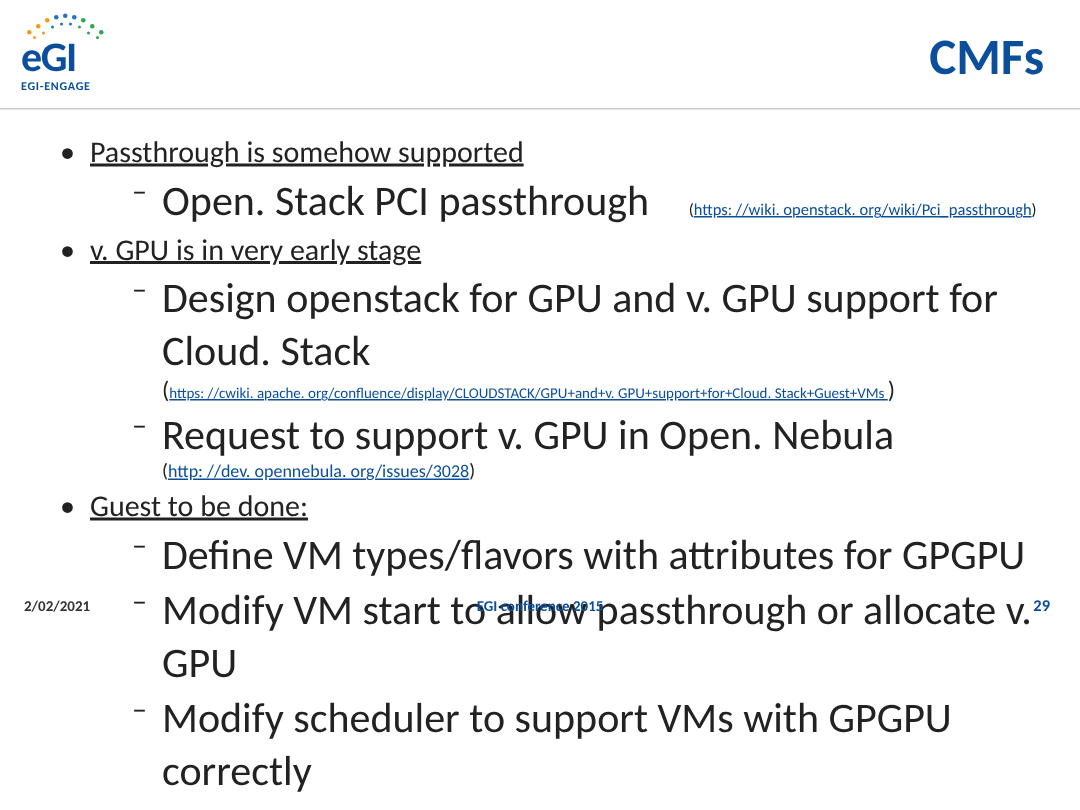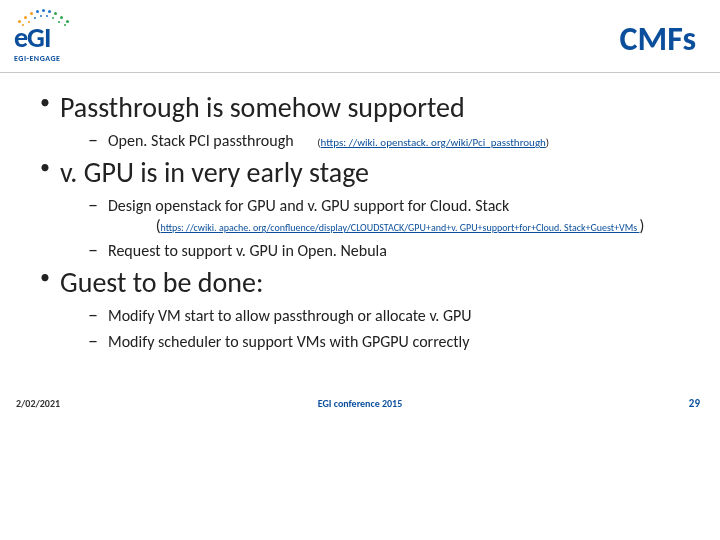--- a/index.html
+++ b/index.html
@@ -10,29 +10,29 @@
   .logo-dots { width: 58px; height: 22px; position: relative; }
   .logo-text { display: flex; align-items: flex-end; gap: 2px; margin-top: -4px; }
   .logo-e { font-size: 28px; font-weight: 700; color: #0b4f9c; line-height: 1; letter-spacing: -1px; }
   .logo-sub { font-size: 8px; font-weight: 700; color: #0b4f9c; letter-spacing: 0.5px; margin-top: 1px; display: block; }
   .title { position: absolute; right: 24px; top: 18px; font-size: 34px; font-weight: 700; color: #0b4f9c; }
   .rule { position: absolute; left: 0; right: 0; top: 72px; border-top: 1px solid #c9c9c9; }
   .content { position: absolute; left: 38px; right: 28px; top: 90px; bottom: 60px; font-size: 20px; }
   .content ul { list-style: none; }
   .b1 { padding-left: 22px; position: relative; margin-bottom: 4px; }
   .b1::before { content: "•"; position: absolute; left: 2px; top: 0; font-size: 20px; }
-  .b1-text { font-size: 28px; font-weight: 400; }
+  .b1-text { font-size: 20px; font-weight: 400; text-decoration: underline; }
   .b2 { padding-left: 48px; position: relative; margin-top: 2px; margin-bottom: 2px; }
   .b2::before { content: "–"; position: absolute; left: 28px; top: 0; font-size: 20px; }
-  .b2-text { font-size: 16px; }
+  .b2-text { font-size: 28px; }
   .link { color: #0b4f9c; text-decoration: underline; }
   .linkwrap { font-size: 11px; margin-left: 20px; }
   .linkwrap2 { font-size: 10px; }
   .paren { font-size: 16px; }
-  .sublinkrow { padding-left: 48px; font-size: 13px; margin-top: -2px; margin-bottom: 2px; text-align: center; }
+  .sublinkrow { padding-left: 48px; font-size: 13px; margin-top: -2px; margin-bottom: 2px; }
   .footer { position: absolute; left: 0; right: 0; bottom: 0; height: 40px; }
   .footer-date { position: absolute; left: 16px; bottom: 14px; font-size: 10px; font-weight: 600; color: #333; }
   .footer-center { position: absolute; left: 0; right: 0; bottom: 14px; text-align: center; font-size: 10px; font-weight: 600; color: #0b4f9c; }
   .footer-num { position: absolute; right: 20px; bottom: 14px; font-size: 11px; font-weight: 600; color: #0b4f9c; }
   .dot { position: absolute; width: 3px; height: 3px; border-radius: 50%; }
 </style>
 </head>
 <body>
 
 <div class="slide">
@@ -85,26 +85,32 @@
         <ul>
           <li class="b2">
             <span class="b2-text">Design openstack for GPU and v. GPU support for Cloud. Stack</span>
           </li>
           <div class="sublinkrow">
             <span class="paren">(</span><a class="link linkwrap2">https: //cwiki. apache. org/confluence/display/CLOUDSTACK/GPU+and+v. GPU+support+for+Cloud. Stack+Guest+VMs </a><span class="paren">)</span>
           </div>
           <li class="b2">
             <span class="b2-text">Request to support v. GPU in Open. Nebula</span>
           </li>
+          <div class="sublinkrow">
+            (<a class="link" style="font-size:12px">http: //dev. opennebula. org/issues/3028</a>)
+          </div>
         </ul>
       </li>
 
       <li class="b1">
         <span class="b1-text">Guest to be done:</span>
         <ul>
+          <li class="b2">
+            <span class="b2-text">Define VM types/flavors with attributes for GPGPU</span>
+          </li>
           <li class="b2">
             <span class="b2-text">Modify VM start to allow passthrough or allocate v. GPU</span>
           </li>
           <li class="b2">
             <span class="b2-text">Modify scheduler to support VMs with GPGPU correctly</span>
           </li>
         </ul>
       </li>
     </ul>
   </div>

